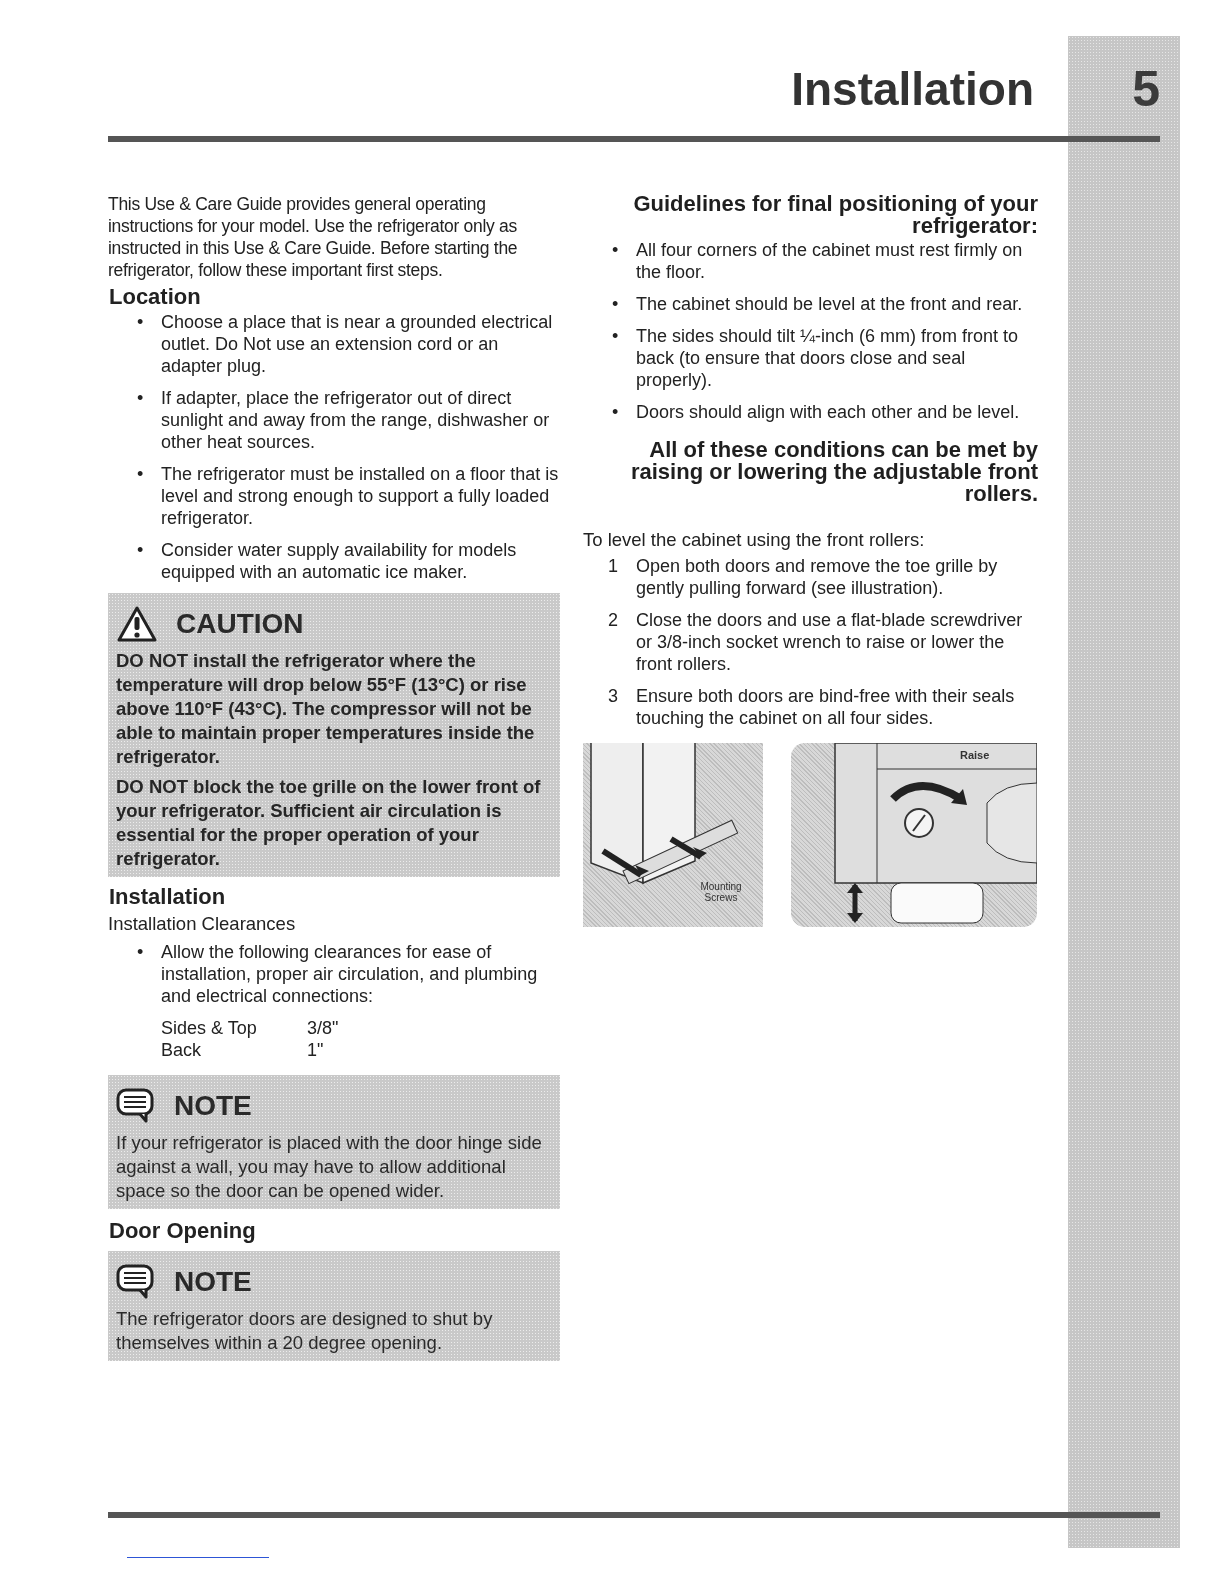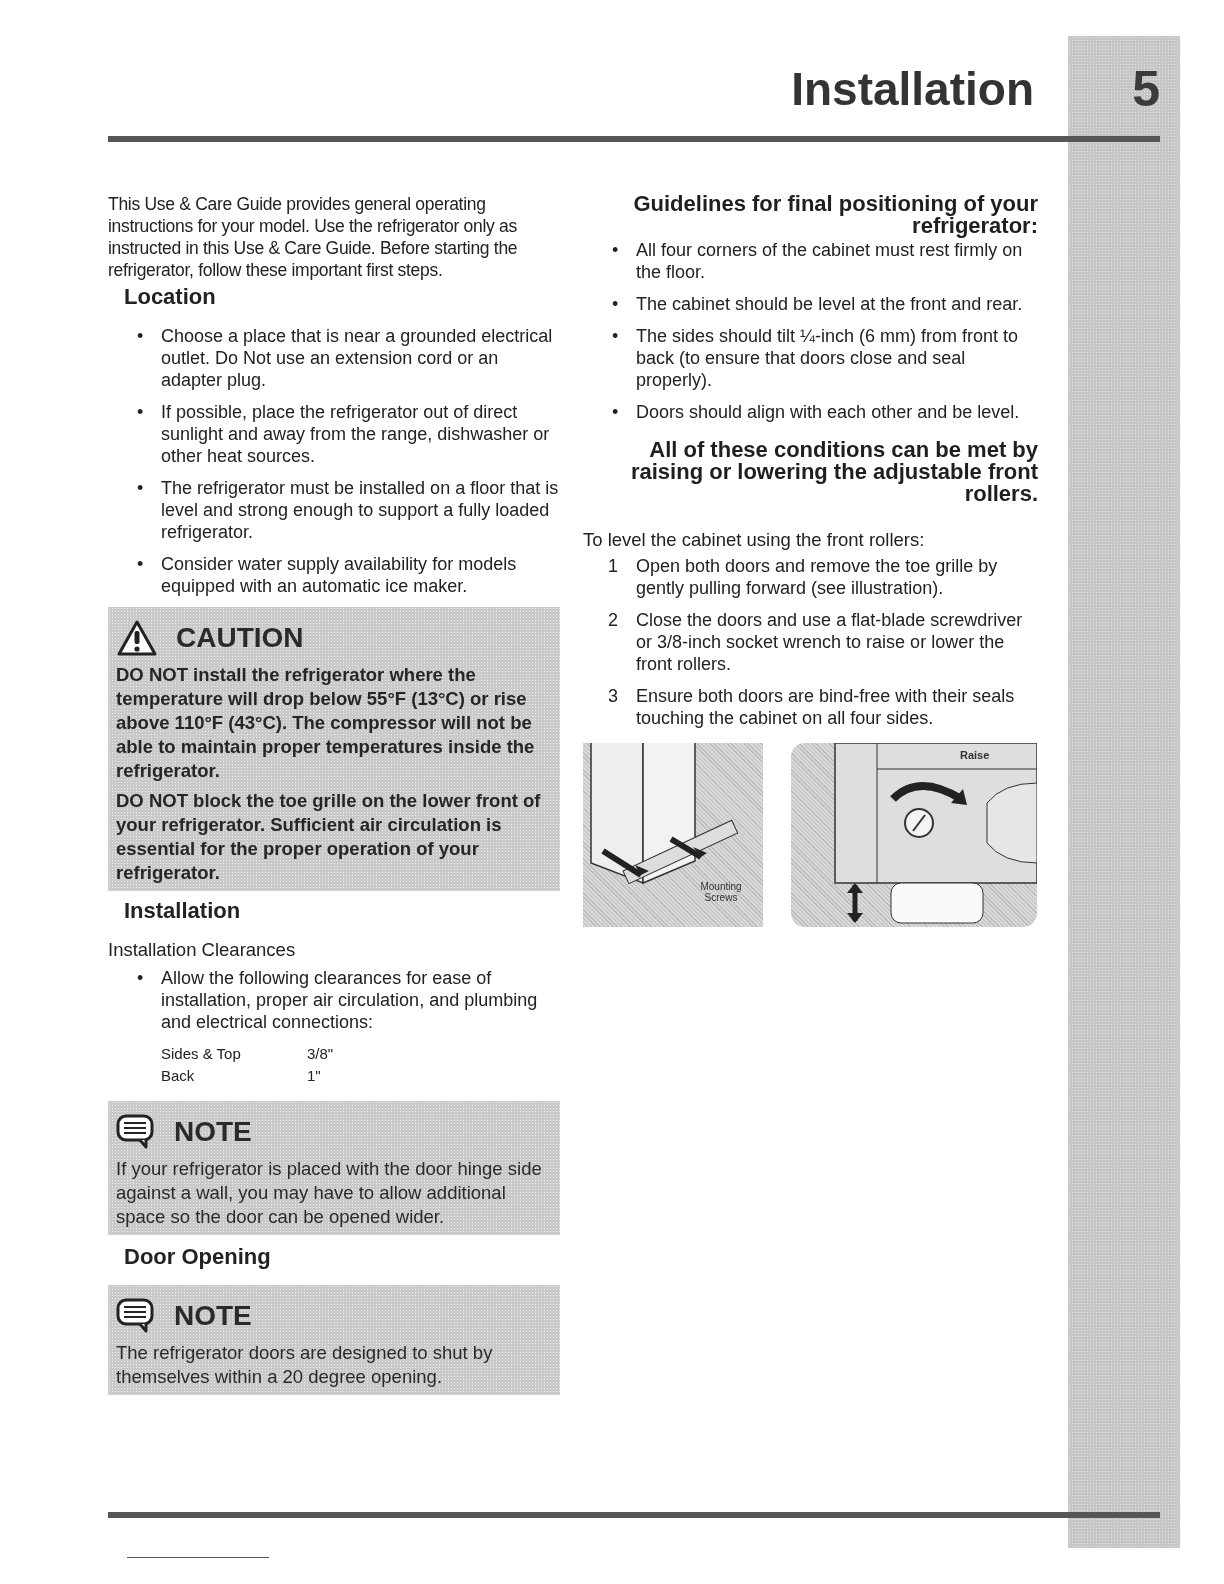--- a/index.html
+++ b/index.html
@@ -26,21 +26,21 @@
   .rule {
     position: absolute; left: 108px; width: 1052px; height: 6px; background: #555;
   }
   .rule.top { top: 136px; }
   .rule.bottom { top: 1512px; }
   .col { position: absolute; top: 193px; }
   .col.left { left: 108px; width: 452px; }
   .col.right { left: 583px; width: 455px; }
 
   .intro { font-size: 17.5px; line-height: 22px; letter-spacing: -0.3px; margin: 0; color: #222; }
-  h2 { margin: 16px; font-size: 22px; font-weight: bold; line-height: 24px; color: #222; }
+  h2 { margin: 1px; font-size: 22px; font-weight: bold; line-height: 24px; color: #222; }
   h2.sec { margin-top: 4px; }
   .rh { font-size: 22px; line-height: 22px; font-weight: bold; margin: 0; text-align: right; }
   ul.bul, ol.num { list-style: none; margin: 2px 0 0 0; padding: 0; }
   ul.bul li, ol.num li {
     position: relative; padding-left: 53px; font-size: 18px; line-height: 22px;
     margin-bottom: 10px; color: #222;
   }
   ul.bul li .dot { position: absolute; left: 29px; top: 0; }
   ol.num li .n { position: absolute; left: 25px; top: 0; }
   .callout {
@@ -48,21 +48,21 @@
     background-image: radial-gradient(#ececec 0.7px, transparent 0.8px);
     background-size: 3px 3px;
     padding: 6px 8px 6px 8px; box-sizing: border-box; width: 452px;
   }
   .callout .head { display: flex; align-items: center; height: 50px; }
   .callout .head .lbl { font-size: 28px; font-weight: bold; color: #2a2a2a; margin-left: 18px; }
   .callout .bold-p { font-size: 18.5px; font-weight: bold; line-height: 24px; margin: 0 0 6px 0; color: #262626; }
   .callout .norm-p { font-size: 18.5px; line-height: 24px; margin: 0; color: #2a2a2a; }
   .para { font-size: 18.5px; line-height: 22px; margin: 0; color: #222; }
   .clear-table { margin: 0 0 0 53px; border-collapse: collapse; }
-  .clear-table td { font-size: 15px; line-height: 22px; padding: 0; color: #222; }
+  .clear-table td { font-size: 18px; line-height: 22px; padding: 0; color: #222; }
   .clear-table td.k { width: 146px; }
   .illus { display: flex; gap: 28px; margin-top: 14px; }
   .illus .box {
     width: 180px; height: 184px; position: relative;
     background: #d8d8d8;
     background-image: repeating-linear-gradient(45deg, #bdbdbd 0 1px, transparent 1px 3px);
   }
   .illus .box2 { width: 246px; border-radius: 14px; }
   .footer-link {
     position: absolute; left: 127px; top: 1557px; width: 142px; height: 1px; background: #2d55d6;
@@ -75,21 +75,21 @@
 <div class="page-title">Installation</div>
 <div class="page-number">5</div>
 <div class="rule top"></div>
 
 <div class="col left">
   <p class="intro">This Use &amp; Care Guide provides general operating instructions for your model. Use the refrigerator only as instructed in this Use &amp; Care Guide. Before starting the refrigerator, follow these important first steps.</p>
 
   <h2 class="sec">Location</h2>
   <ul class="bul">
     <li><span class="dot">•</span><span>Choose a place that is near a grounded electrical outlet. Do Not use an extension cord or an adapter plug.</span></li>
-    <li><span class="dot">•</span><span>If possible, place the refrigerator out of direct sunlight and away from the range, dishwasher or other heat sources.</span></li>
+    <li><span class="dot">•</span><span>If adapter, place the refrigerator out of direct sunlight and away from the range, dishwasher or other heat sources.</span></li>
     <li><span class="dot">•</span><span>The refrigerator must be installed on a floor that is level and strong enough to support a fully loaded refrigerator.</span></li>
     <li><span class="dot">•</span><span>Consider water supply availability for models equipped with an automatic ice maker.</span></li>
   </ul>
 
   <div class="callout" style="margin-top:2px;">
     <div class="head">
       <svg width="42" height="38" viewBox="0 0 42 38">
         <path d="M21 3 L39 35 L3 35 Z" fill="#fff" stroke="#222" stroke-width="3" stroke-linejoin="round"></path>
         <rect x="18.5" y="12" width="5" height="13" rx="2" fill="#222"></rect>
         <circle cx="21" cy="30" r="2.6" fill="#222"></circle>

